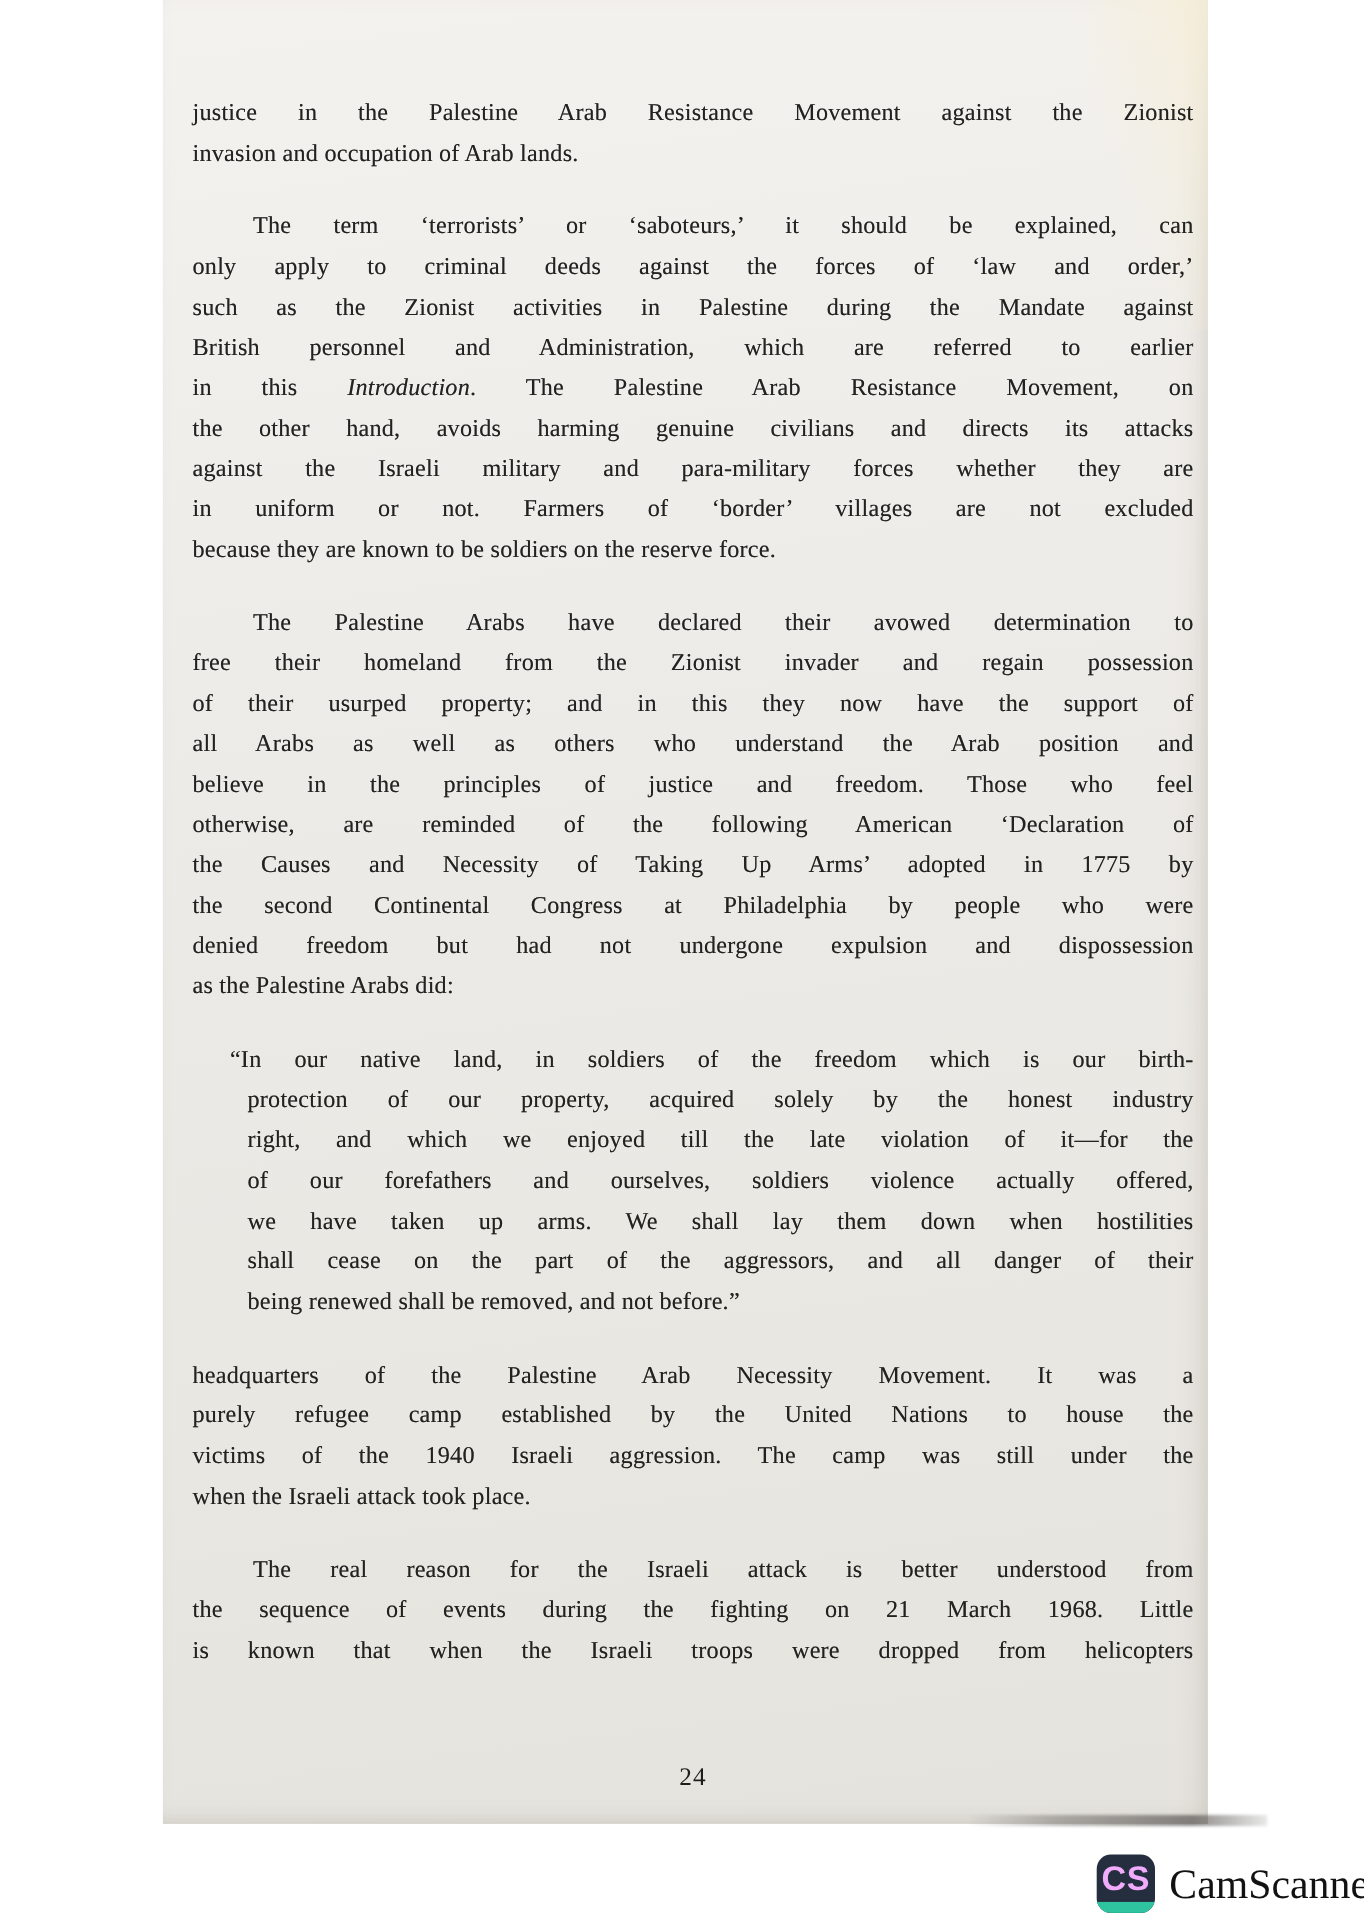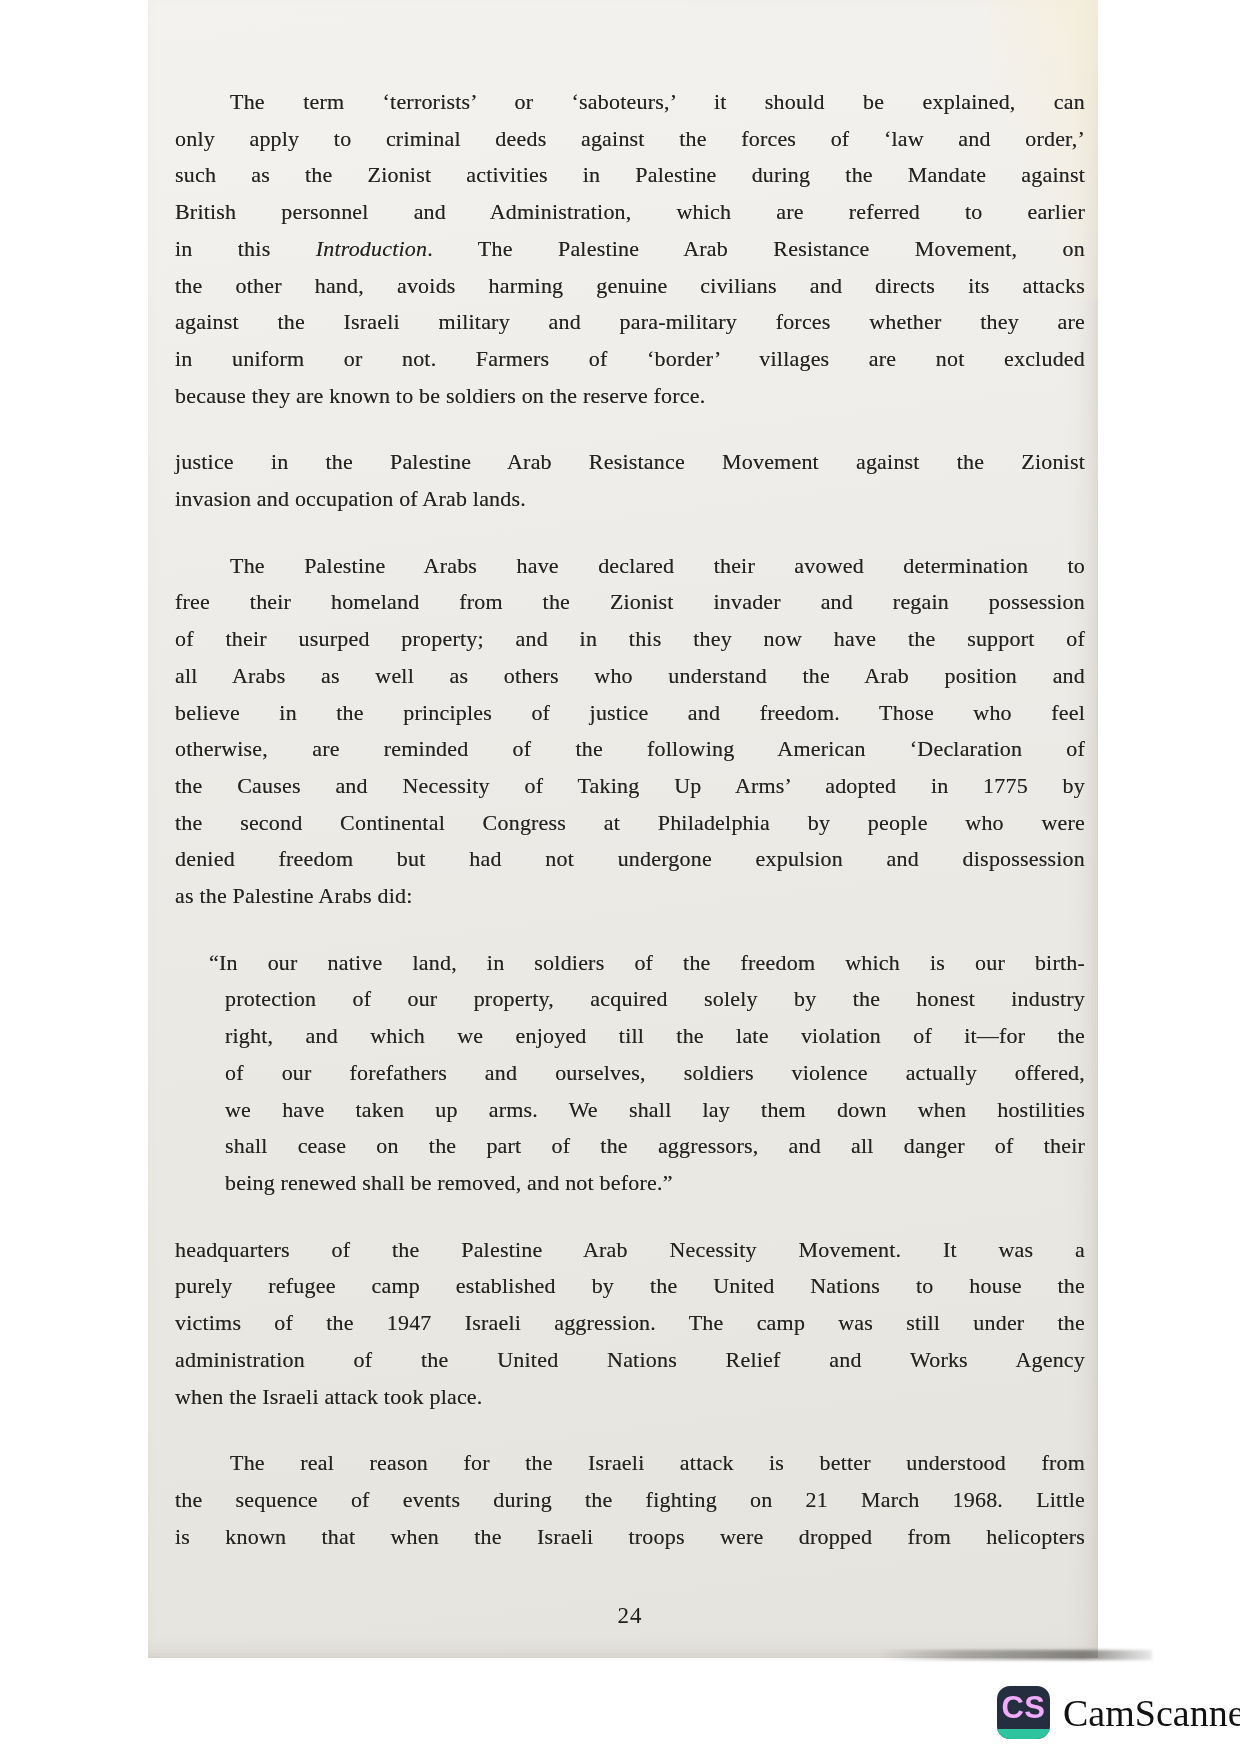--- a/index.html
+++ b/index.html
@@ -105,35 +105,35 @@
   }
 </style>
 </head>
 <body>
 
 <div class="scan-page">
   <div class="corner-tint"></div>
 
   <div class="text-block">
 
+    <div class="para flush">
+      <div class="ln first">justice in the Palestine Arab Resistance Movement against the Zionist</div>
+      <div class="ln last">invasion and occupation of Arab lands.</div>
+    </div>
+
     <div class="para">
       <div class="ln first">The term ‘terrorists’ or ‘saboteurs,’ it should be explained, can</div>
       <div class="ln">only apply to criminal deeds against the forces of ‘law and order,’</div>
       <div class="ln">such as the Zionist activities in Palestine during the Mandate against</div>
       <div class="ln">British personnel and Administration, which are referred to earlier</div>
       <div class="ln"><span>in this </span><span class="em">Introduction</span><span>. The Palestine Arab Resistance Movement, on</span></div>
       <div class="ln">the other hand, avoids harming genuine civilians and directs its attacks</div>
       <div class="ln">against the Israeli military and para-military forces whether they are</div>
       <div class="ln">in uniform or not. Farmers of ‘border’ villages are not excluded</div>
       <div class="ln last">because they are known to be soldiers on the reserve force.</div>
-    </div>
-
-    <div class="para flush">
-      <div class="ln first">justice in the Palestine Arab Resistance Movement against the Zionist</div>
-      <div class="ln last">invasion and occupation of Arab lands.</div>
     </div>
 
     <div class="para">
       <div class="ln first">The Palestine Arabs have declared their avowed determination to</div>
       <div class="ln">free their homeland from the Zionist invader and regain possession</div>
       <div class="ln">of their usurped property; and in this they now have the support of</div>
       <div class="ln">all Arabs as well as others who understand the Arab position and</div>
       <div class="ln">believe in the principles of justice and freedom. Those who feel</div>
       <div class="ln">otherwise, are reminded of the following American ‘Declaration of</div>
       <div class="ln">the Causes and Necessity of Taking Up Arms’ adopted in 1775 by</div>
@@ -148,22 +148,21 @@
       <div class="ln">right, and which we enjoyed till the late violation of it—for the</div>
       <div class="ln">of our forefathers and ourselves, soldiers violence actually offered,</div>
       <div class="ln">we have taken up arms. We shall lay them down when hostilities</div>
       <div class="ln">shall cease on the part of the aggressors, and all danger of their</div>
       <div class="ln last">being renewed shall be removed, and not before.”</div>
     </div>
 
     <div class="para">
       <div class="ln">headquarters of the Palestine Arab Necessity Movement. It was a</div>
       <div class="ln">purely refugee camp established by the United Nations to house the</div>
-      <div class="ln">victims of the 1947 Israeli aggression. The camp was still under the</div>
-      <div class="ln">administration of the United Nations Relief and Works Agency</div>
+      <div class="ln">victims of the 1940 Israeli aggression. The camp was still under the</div>
       <div class="ln last">when the Israeli attack took place.</div>
     </div>
 
     <div class="para">
       <div class="ln first">The real reason for the Israeli attack is better understood from</div>
       <div class="ln">the sequence of events during the fighting on 21 March 1968. Little</div>
       <div class="ln">is known that when the Israeli troops were dropped from helicopters</div>
     </div>
 
   </div>

